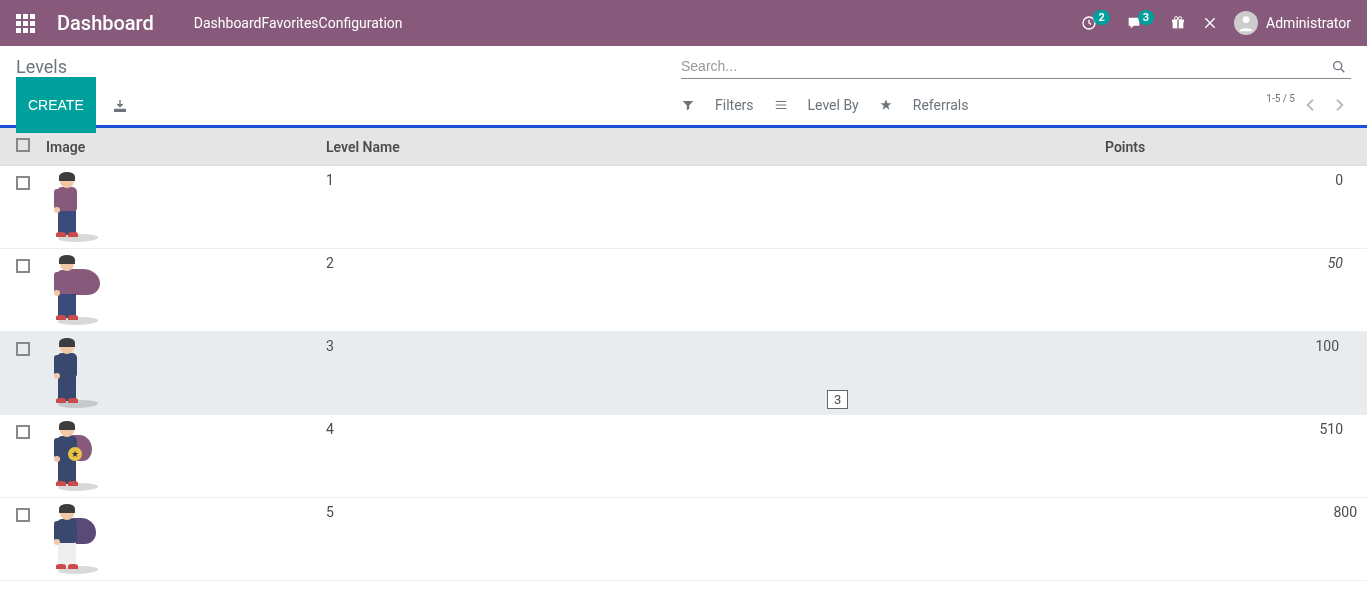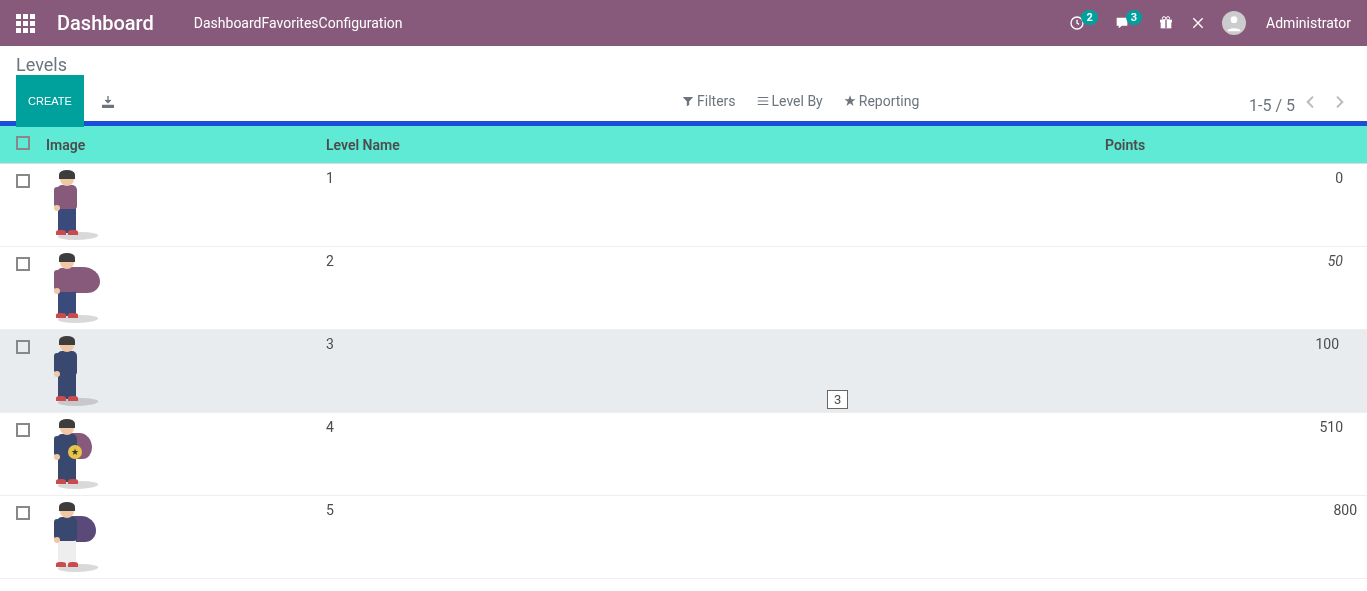--- a/index.html
+++ b/index.html
@@ -35,53 +35,53 @@
       font-weight: bold;
       border-radius: 10px;
       padding: 0 5px;
       line-height: 15px;
       min-width: 16px;
       text-align: center;
       margin-left: -4px;
       position: relative;
       top: -6px;
     }
-    .user-menu { display: flex; align-items: center; gap: 20px; cursor: pointer; }
+    .user-menu { display: flex; align-items: center; gap: 8px; cursor: pointer; }
     .avatar { width: 24px; height: 24px; border-radius: 50%; background: #ccc; display: inline-flex; align-items: center; justify-content: center; }
     
     
-    .control-panel { padding: 8px 16px 0 16px; background: #fff; border-bottom: 5px solid #1d4ed8; }
+    .control-panel { padding: 8px 16px 0 16px; background: #fff; border-bottom: 3px solid #1d4ed8; }
     .cp-top { display: flex; align-items: center; margin-bottom: 6px; }
     .breadcrumb { font-size: 18px; color: #6c757d; }
     .search-wrap { margin-left: auto; width: 670px; position: relative; border-bottom: 1px solid #888; display: flex; align-items: center; }
     .search-input { flex: 1; border: none; outline: none; font-size: 14px; padding: 4px 0; color: #6c757d; }
     .search-input::placeholder { color: #999; }
     .search-icon-btn { color: #6c757d; cursor: pointer; padding: 0 4px; }
     
     .cp-bottom { display: flex; align-items: center; height: 40px; }
     .btn-create {
       background: #00A09D;
       color: #fff;
       border: none;
       padding: 20px 12px;
-      font-size: 11px;
+      font-size: 14px;
       font-weight: 500;
       cursor: pointer;
       text-transform: uppercase;
     }
     .btn-import { color: #6c757d; margin-left: 16px; cursor: pointer; }
     .search-options { margin-left: auto; display: flex; align-items: center; gap: 20px; width: 670px; position: relative; }
-    .search-opt { color: #6c757d; cursor: pointer; display: flex; align-items: center; gap: 2px; font-size: 14px; }
-    .pager { margin-left: auto; display: flex; align-items: flex-end; gap: 4px; color: #6c757d; font-size: 16px; }
+    .search-opt { color: #6c757d; cursor: pointer; display: flex; align-items: center; gap: 20px; font-size: 14px; }
+    .pager { margin-left: auto; display: flex; align-items: flex-start; gap: 4px; color: #6c757d; font-size: 10px; }
     .pager .nav-arrow { color: #bbb; cursor: pointer; padding: 4px; }
     
     
     .list-view { width: 100%; }
     table { width: 100%; border-collapse: collapse; }
-    th { text-align: left; font-weight: 600; color: #4c4c4c; padding: 10px 8px; border-bottom: 1px solid #ddd; font-size: 14px; background: #5eead4; }
+    th { text-align: left; font-weight: 600; color: #4c4c4c; padding: 10px 8px; border-bottom: 1px solid #ddd; font-size: 14px; background: #e5e5e5; }
     th.right { text-align: center; }
     td { padding: 6px 8px; border-bottom: 1px solid #eee; vertical-align: top; font-size: 14px; }
     td.right { text-align: right; }
     tbody tr.hovered { background: #e9ecef; }
     .cb-cell { width: 32px; padding-left: 16px; padding-top: 10px; }
     .img-cell { width: 280px; }
     .checkbox { width: 14px; height: 14px; border: 2px solid #888; display: inline-block; cursor: pointer; }
     
     
     .hero { position: relative; width: 60px; height: 70px; }
@@ -176,20 +176,29 @@
           </svg>
       </span>
       <span>Administrator</span>
     </div>
   </div>
 </div>
 
 <div class="control-panel">
   <div class="cp-top">
     <div class="breadcrumb">Levels</div>
+    <div class="search-wrap">
+      <input class="search-input" placeholder="Search..." style="">
+      <span class="search-icon-btn">
+        <svg class="ico grey" viewBox="0 0 24 24">
+            <circle cx="10" cy="10" r="6" fill="none" stroke="#6c757d" stroke-width="2"></circle>
+            <path d="M15 15l5 5" stroke="#6c757d" stroke-width="2"></path>
+          </svg>
+      </span>
+    </div>
   </div>
   <div class="cp-bottom">
     <button class="btn-create">Create</button>
     <span class="btn-import">
       <svg class="ico grey" viewBox="0 0 24 24">
           <path d="M12 3v10m-4-4l4 4 4-4M4 17h16v3H4z" stroke="#6c757d" stroke-width="2" fill="#6c757d"></path>
         </svg>
     </span>
     <div class="search-options">
       <div class="search-opt">
@@ -201,21 +210,21 @@
       <div class="search-opt">
         <svg class="ico-sm grey" viewBox="0 0 24 24">
             <path d="M3 6h18M3 12h18M3 18h18" stroke="#6c757d" stroke-width="2"></path>
           </svg>
         <span>Level By</span>
       </div>
       <div class="search-opt">
         <svg class="ico-sm grey" viewBox="0 0 24 24">
             <path d="M12 2l2.5 7h7l-5.7 4.3 2.2 7.2L12 16l-6 4.5 2.2-7.2L2.5 9h7z" fill="#6c757d"></path>
           </svg>
-        <span>Reporting</span>
+        <span>Referrals</span>
       </div>
       <div class="pager">
         <span>1-5 / 5</span>
         <span class="nav-arrow">
           <svg class="ico lightgrey" viewBox="0 0 24 24">
               <path d="M15 4l-8 8 8 8" stroke="#bbb" stroke-width="3" fill="none"></path>
             </svg>
         </span>
         <span class="nav-arrow">
           <svg class="ico lightgrey" viewBox="0 0 24 24">

